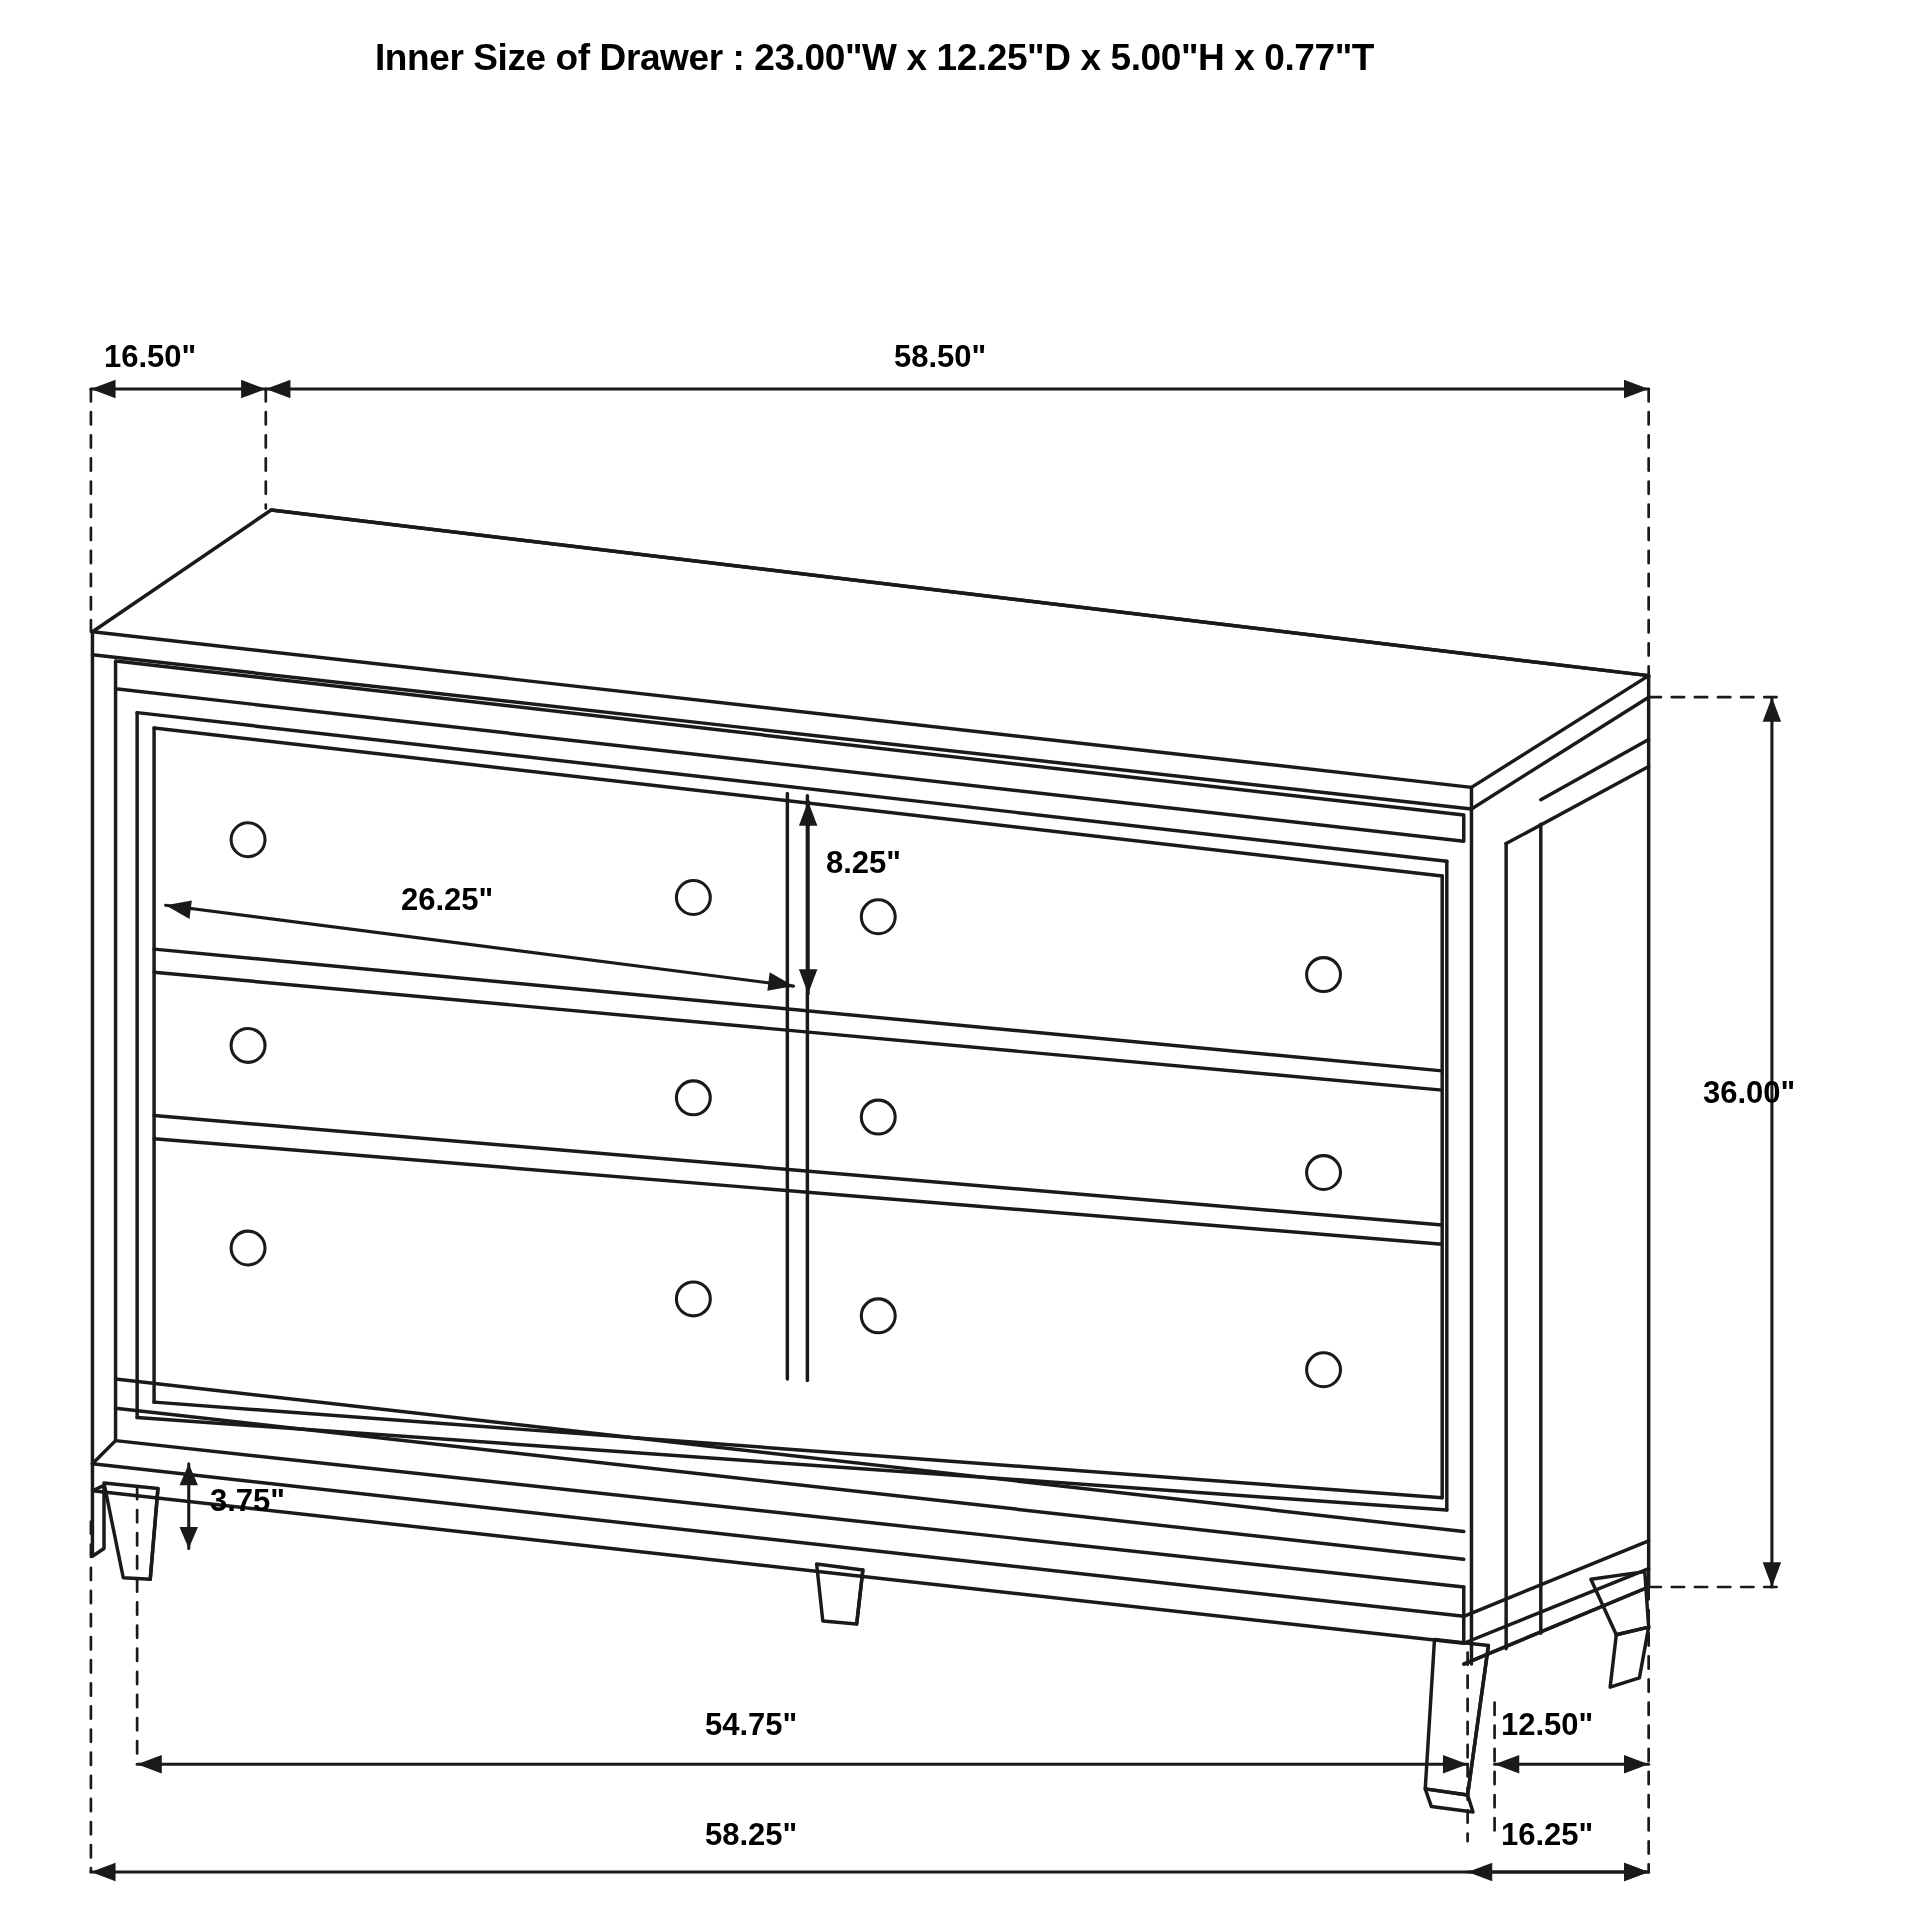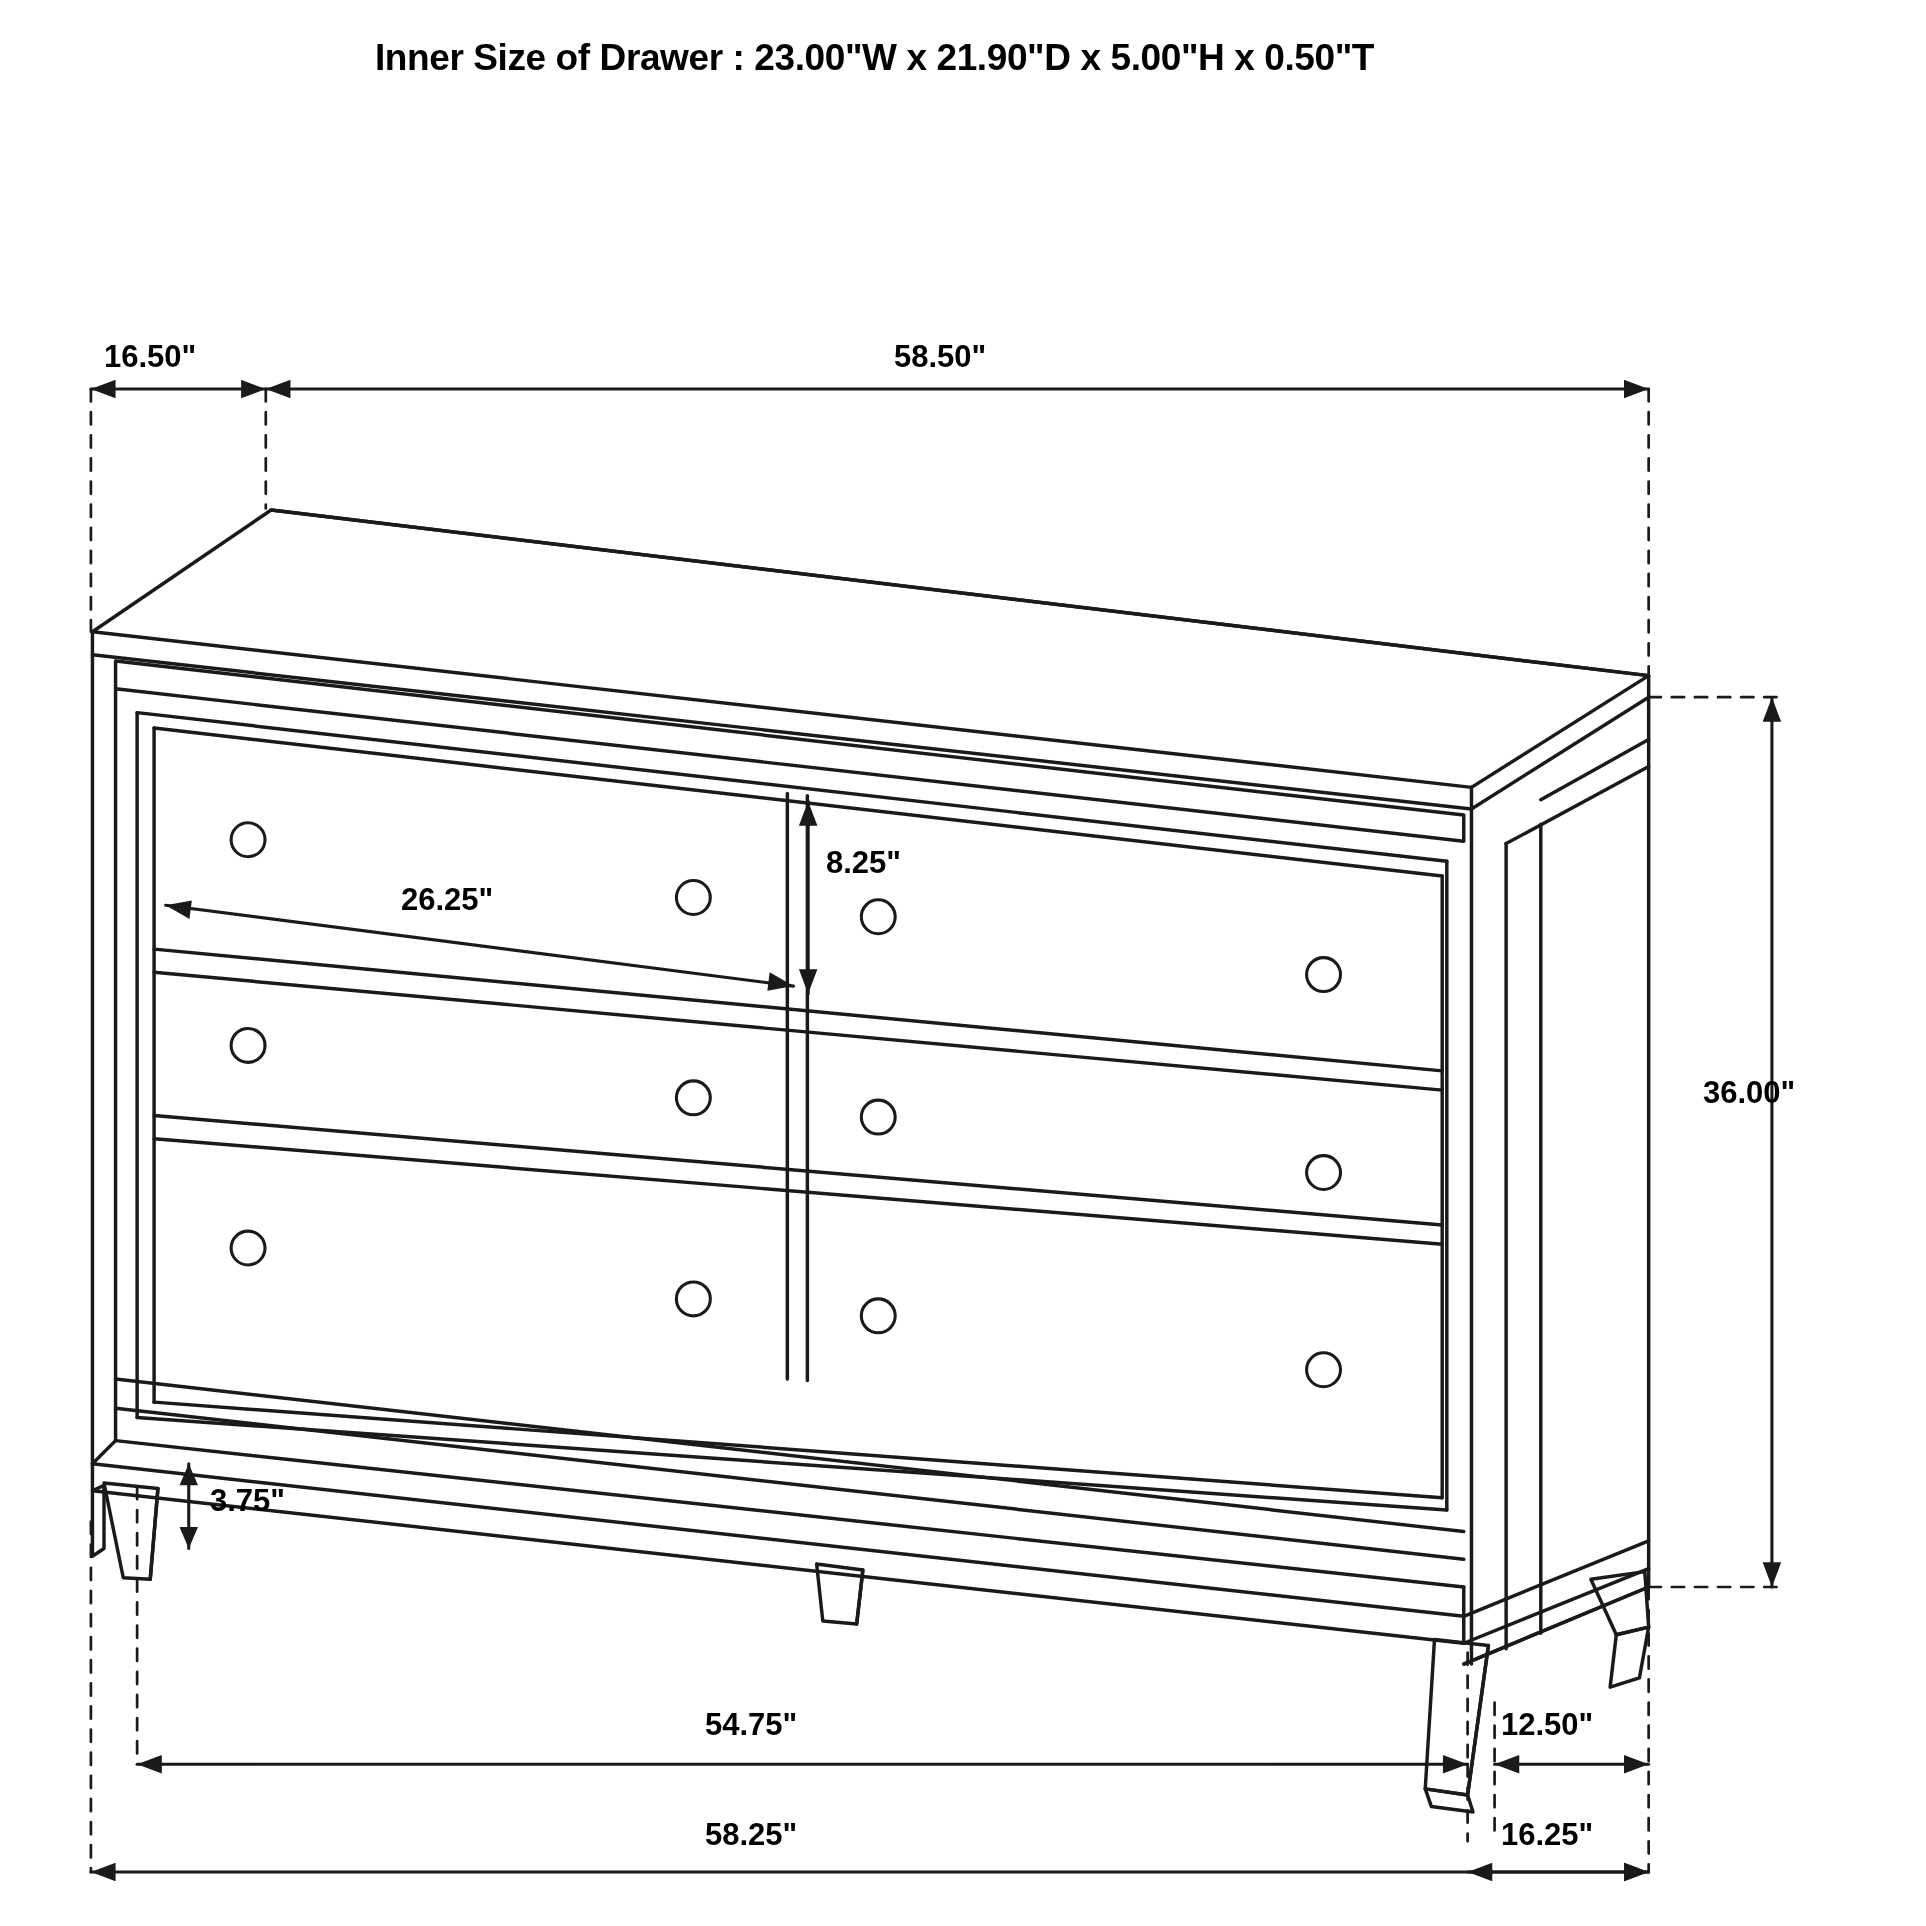--- a/index.html
+++ b/index.html
@@ -43,21 +43,21 @@
     font-weight: bold;
     color: #000;
     white-space: nowrap;
   }
 </style>
 </head>
 <body>
 
 <div id="stage">
 
-  <div id="title">Inner Size of Drawer : 23.00"W x 21.90"D x 5.00"H x 0.50"T</div>
+  <div id="title">Inner Size of Drawer : 23.00"W x 12.25"D x 5.00"H x 0.77"T</div>
 
   <svg id="diagram" viewBox="0 0 2500 2500">
     <g fill="none" stroke="#1a1a1a" stroke-width="4" stroke-linejoin="round" stroke-linecap="round">
 
       <g stroke-dasharray="16 14" stroke-width="3.5">
 
         <line x1="118" y1="505" x2="118" y2="820"></line>
         <line x1="345" y1="505" x2="345" y2="660"></line>
 
         <line x1="2140" y1="505" x2="2140" y2="905"></line>

